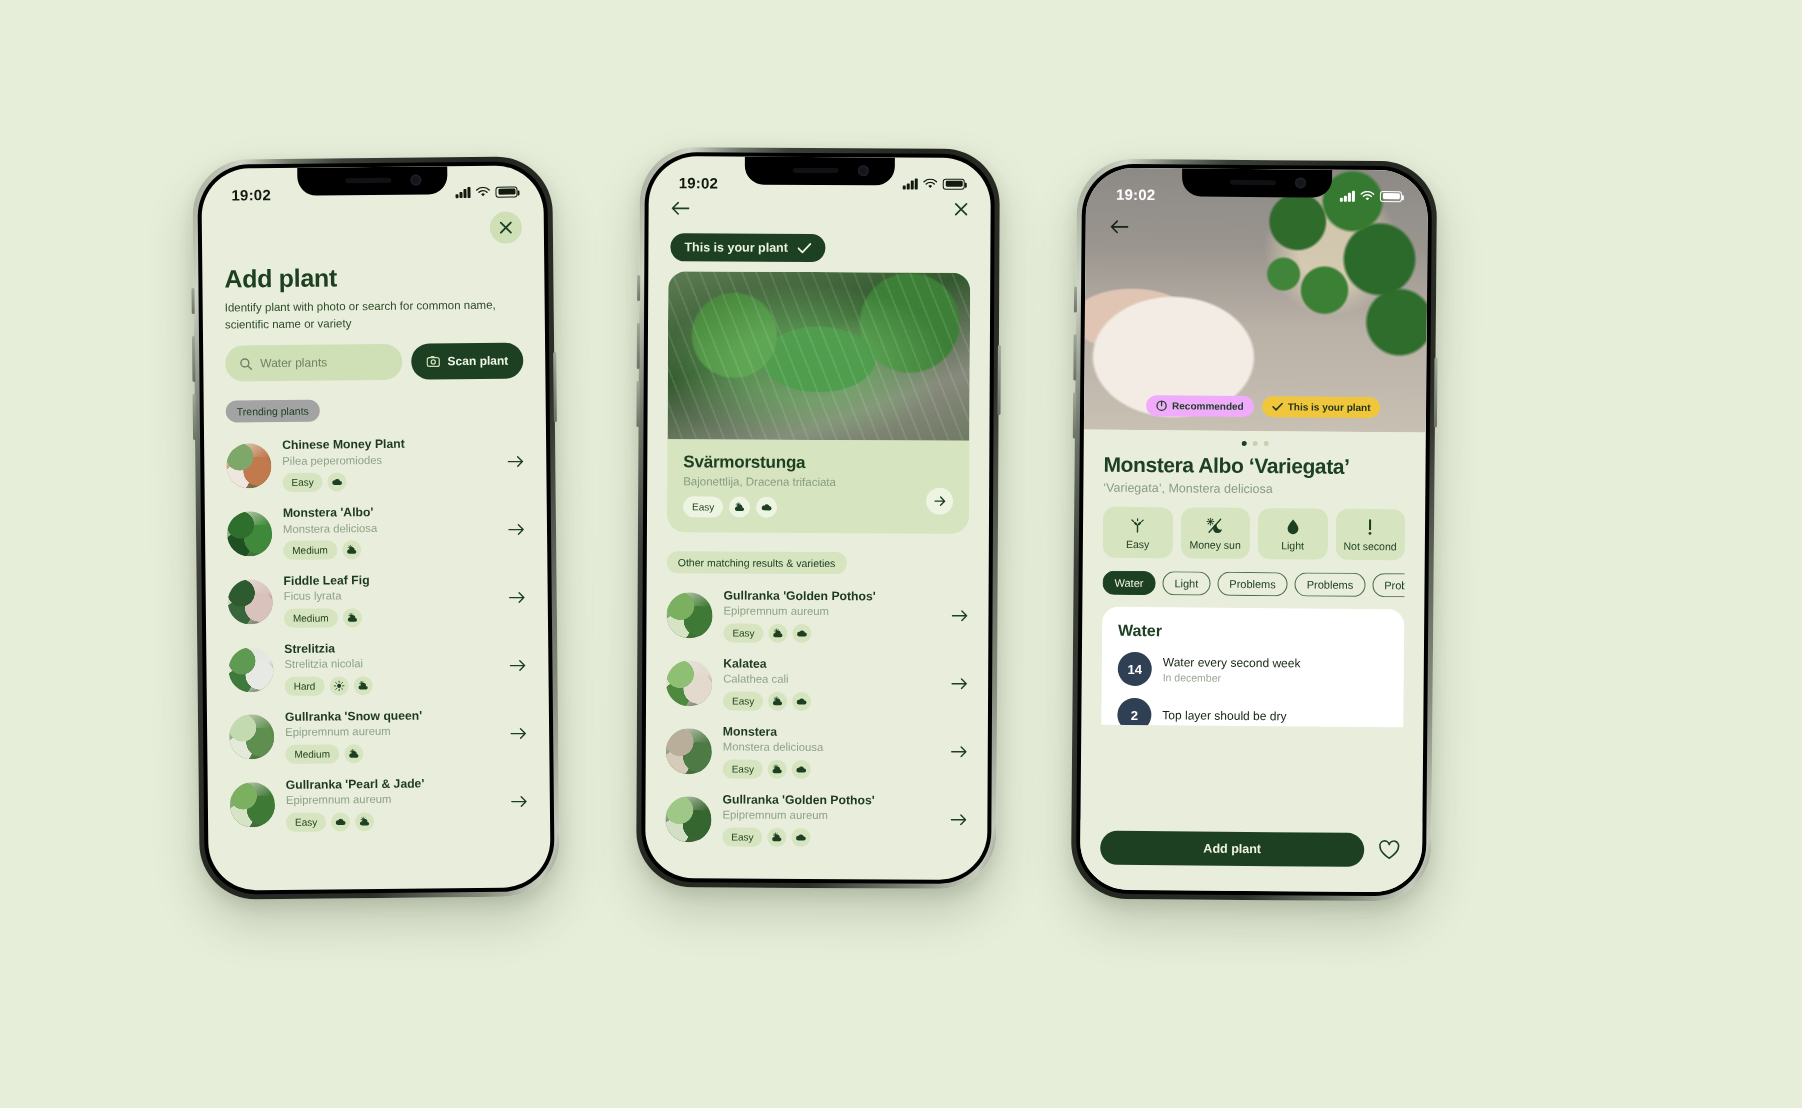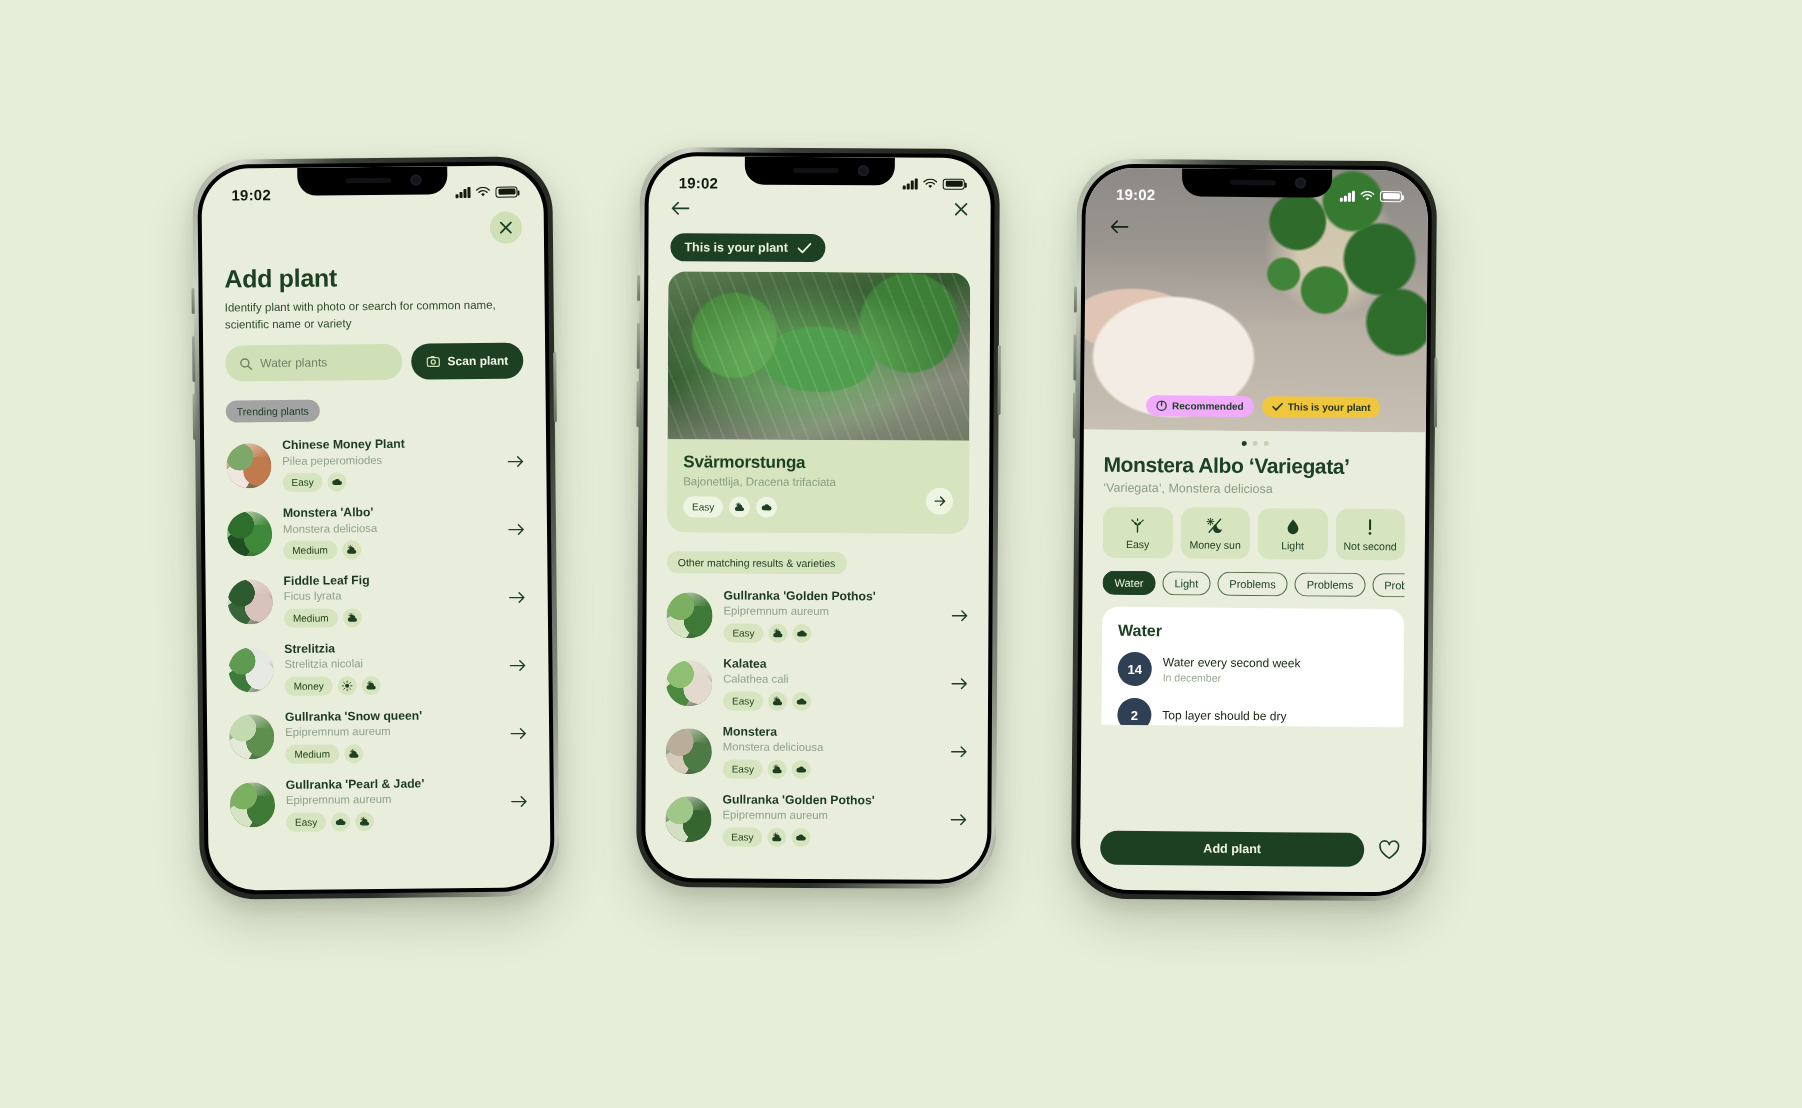--- a/index.html
+++ b/index.html
@@ -385,21 +385,21 @@
                 <div class="ph" style="background:
       radial-gradient(circle at 30% 30%, #5f9a52 0 30%, transparent 31%),
       radial-gradient(circle at 70% 62%, #e6e9e4 0 34%, transparent 35%),
       radial-gradient(circle at 22% 78%, #3f7a3c 0 26%, transparent 27%),
       linear-gradient(145deg, #e7e2da 0%, #e6e9e4 55%, #46603c 100%);"></div>
               </div>
               <div class="pinfo">
                 <div class="pname">Strelitzia</div>
                 <div class="psci">Strelitzia nicolai</div>
                 <div class="ptags">
-                  <span class="chip">Money</span>
+                  <span class="chip">Hard</span>
                   <span class="icon-chip">
                     <svg viewBox="0 0 14 14">
                       <circle cx="7" cy="7" r="2.6" fill="#1d4023"></circle>
                       <g stroke="#1d4023" stroke-width="1.1" stroke-linecap="round">
                         <path d="M7 .8v1.8M7 11.4v1.8M.8 7h1.8M11.4 7h1.8M2.6 2.6l1.3 1.3M10.1 10.1l1.3 1.3M11.4 2.6l-1.3 1.3M3.9 10.1l-1.3 1.3"></path>
                       </g>
                     </svg>
                   </span>
                   <span class="icon-chip">
                     <svg viewBox="0 0 14 12">

